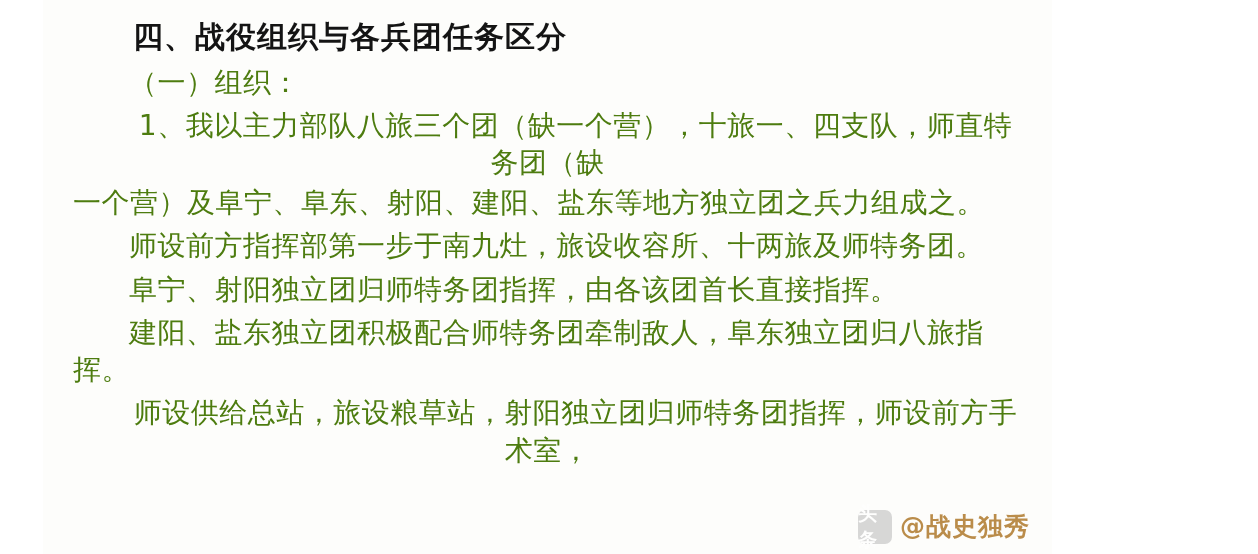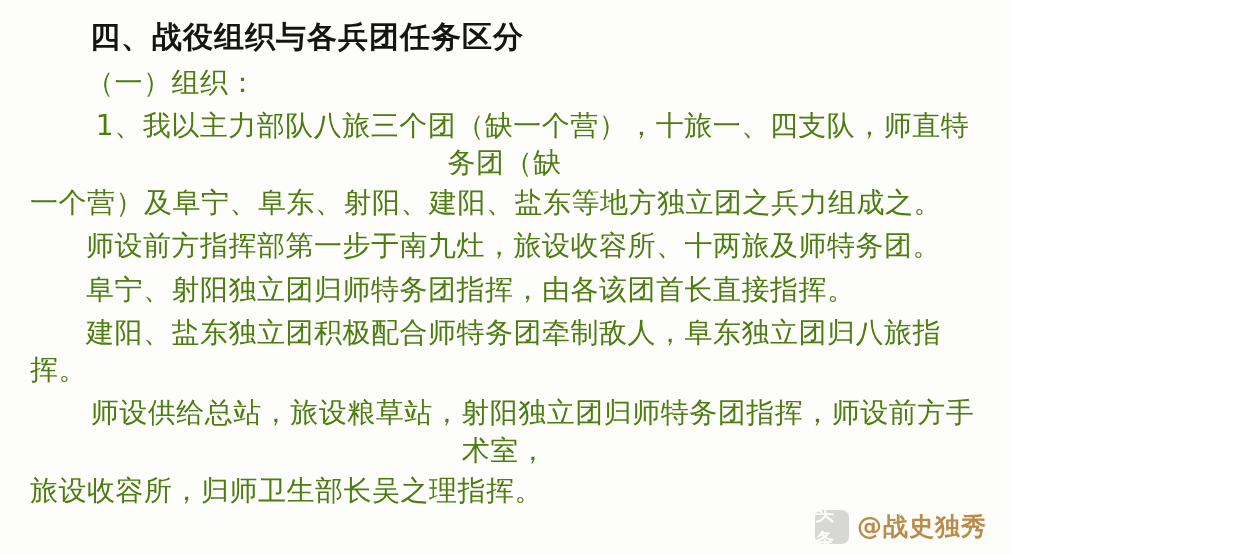--- a/index.html
+++ b/index.html
@@ -13,20 +13,21 @@
     overflow: hidden;
     font-family: "DejaVu Sans", "Liberation Sans", sans-serif;
   }
   .page {
     position: relative;
     width: 1009px;
     height: 554px;
     background: #fdfdfb;
     box-sizing: border-box;
     padding: 10px 30px 0 30px;
+    margin-left: 43px;
   }
   .doc-body {
     position: relative;
     color: #1b1b1b;
   }
   .heading {
     font-size: 30px;
     font-weight: bold;
     letter-spacing: 1px;
     margin: 8px 0 8px 60px;
@@ -94,21 +95,20 @@
     <p class="para no-indent">一个营）及阜宁、阜东、射阳、建阳、盐东等地方独立团之兵力组成之。</p>
 
 
     <p class="para indent">师设前方指挥部第一步于南九灶，旅设收容所、十两旅及师特务团。</p>
 
     <p class="para indent">阜宁、射阳独立团归师特务团指挥，由各该团首长直接指挥。</p>
 
     <p class="para indent">建阳、盐东独立团积极配合师特务团牵制敌人，阜东独立团归八旅指挥。</p>
 
     <p class="para indent tight">师设供给总站，旅设粮草站，射阳独立团归师特务团指挥，师设前方手术室，</p>
-    <p class="para no-indent">旅设收容所，归师卫生部长吴之理指挥。</p>
 
   </div>
 
   <div class="watermark">
     <span class="wm-logo">头条</span>
     <span class="wm-text">@战史独秀</span>
   </div>
 </div>
 
 </body></html>

